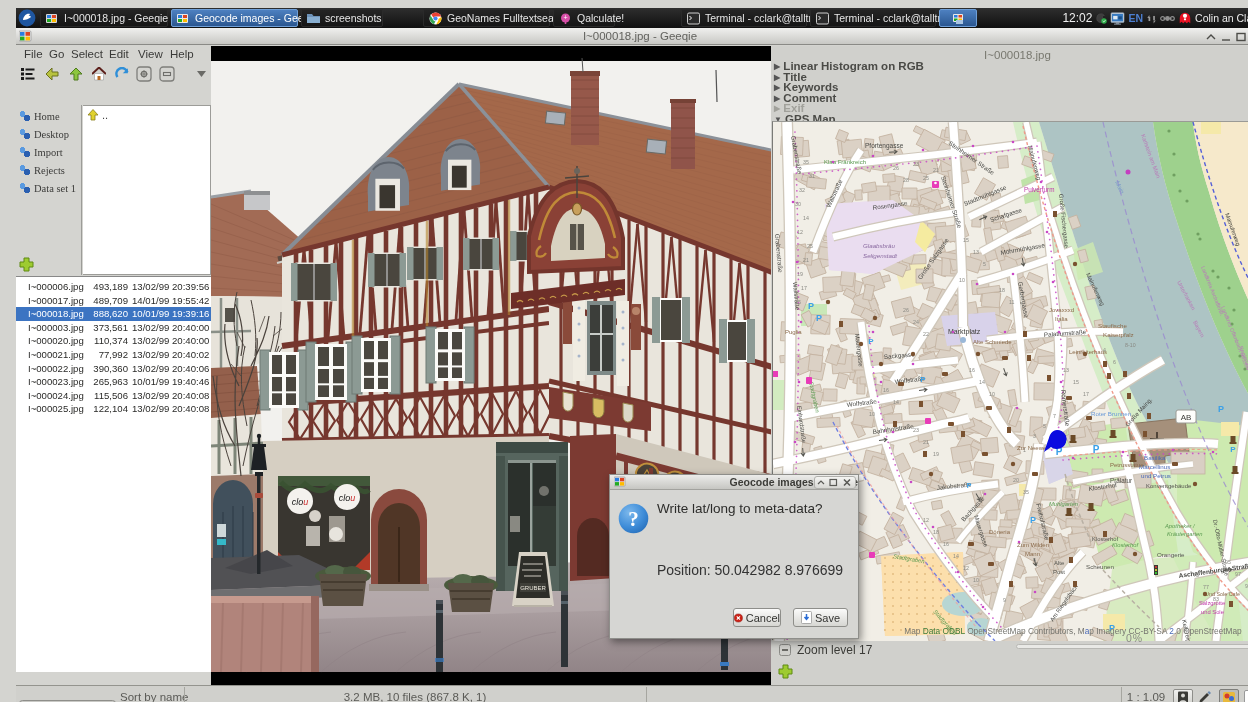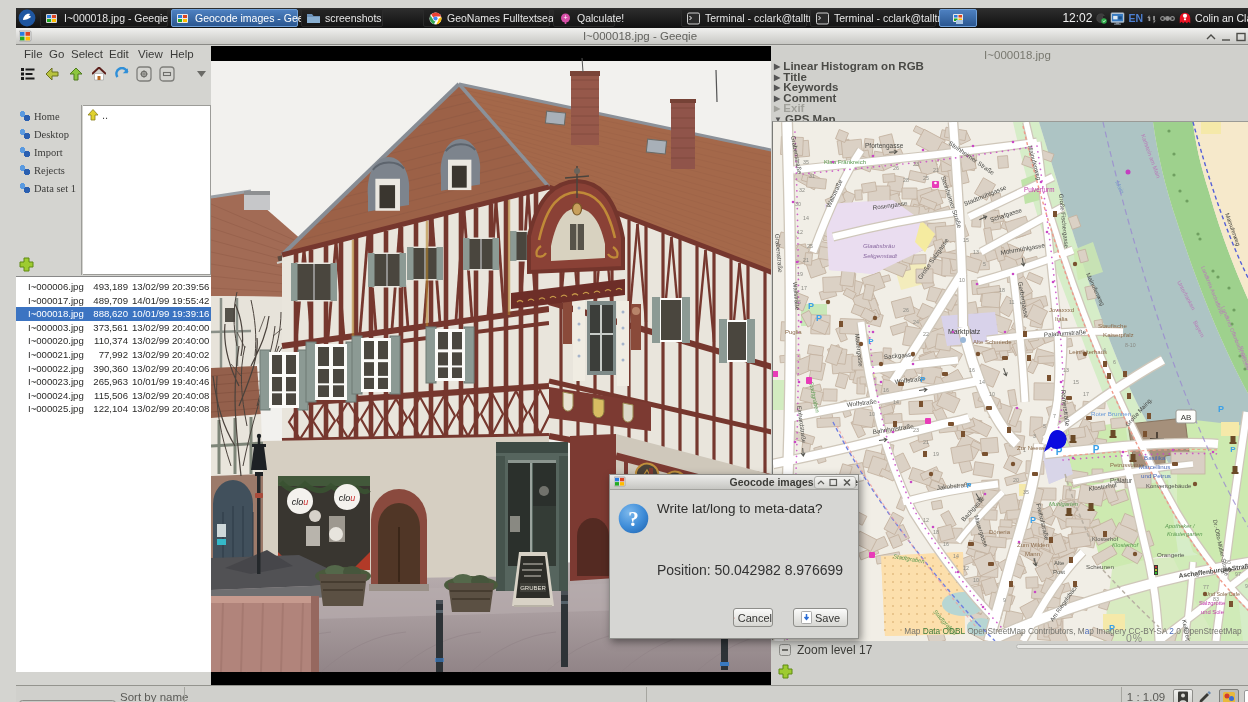--- a/index.html
+++ b/index.html
@@ -1862,20 +1862,21 @@
  </div>
  <svg class="abs" style="left:7px;top:618px" width="15" height="15" viewBox="0 0 15 15">
         <path d="M5 1h5v4h4v5h-4v4H5v-4H1V5h4z" fill="#9ecb31" stroke="#5f8a12" stroke-width="1"></path>
       </svg>
 </div>
 
 <div id="statusbar">
  <div class="abs" style="left:3px;top:14px;width:97px;height:7px;border:1px solid #8e8e8a;border-radius:4px;background:#c9c9c5"></div>
  <span class="abs" style="left:104px;top:5px">Sort by name</span>
  <div class="vsep" style="left:168px"></div>
+ <span class="abs" style="left:168px;width:462px;top:5px;text-align:center">3.2 MB, 10 files (867.8 K, 1)</span>
  <div class="vsep" style="left:630px"></div>
  <div class="vsep" style="left:1105px"></div>
  <span class="abs" style="left:1105px;width:50px;top:5px;text-align:center">1 : 1.09</span>
  <div class="abs" style="left:1157px;top:3px;width:20px;height:17px;border:1px solid #8e8e8a;border-radius:2px;background:linear-gradient(#f0f0ee,#d2d2ce)">
    <svg width="18" height="15" viewBox="0 0 18 15">
           <rect x="4" y="1.5" width="10" height="12" rx="1" fill="#3a3a36"></rect>
           <circle cx="9" cy="5.5" r="2" fill="#d8d8d4"></circle>
           <path d="M5.5 12c.4-2.5 6.6-2.5 7 0z" fill="#d8d8d4"></path>
         </svg>
  </div>
@@ -1923,21 +1924,21 @@
             <stop offset="0" stop-color="#7cb8ec"></stop>
             <stop offset=".55" stop-color="#3e8cd8"></stop>
             <stop offset="1" stop-color="#1f64b0"></stop>
           </radialGradient>
         </defs>
    <circle cx="15.5" cy="15.5" r="14.8" fill="url(#qg)"></circle>
    <text x="15.5" y="22.5" text-anchor="middle" font-size="21" font-weight="bold" fill="#fff" font-family="Liberation Serif">?</text>
  </svg>
  <div class="abs" style="left:47px;top:26px;font-size:13.5px;font-weight:normal;color:#2c2c2a;white-space:nowrap">Write lat/long to meta-data?</div>
  <div class="abs" style="left:47px;top:87px;font-size:14px;color:#333">Position: 50.042982 8.976699</div>
- <div class="dbtn" style="left:123px;width:40px">
+ <div class="dbtn" style="left:123px;width:48px">
    <svg width="12" height="12" viewBox="0 0 12 12">
           <circle cx="6" cy="6" r="5.6" fill="#cc2217"></circle>
           <circle cx="6" cy="6" r="5.6" fill="none" stroke="#8e1810" stroke-width=".7"></circle>
           <path d="M3.8 3.8l4.4 4.4M8.2 3.8l-4.4 4.4" stroke="#fff" stroke-width="1.5"></path>
         </svg>
    Cancel</div>
  <div class="dbtn" style="left:183px;width:55px">
    <svg width="11" height="13" viewBox="0 0 11 13">
           <rect x=".5" y=".5" width="10" height="12" rx="1" fill="#fff" stroke="#999" stroke-width=".8"></rect>
           <path d="M5.5 3v5M3.5 6l2 2.4L7.5 6" stroke="#2a6cd4" stroke-width="1.5" fill="none"></path>

